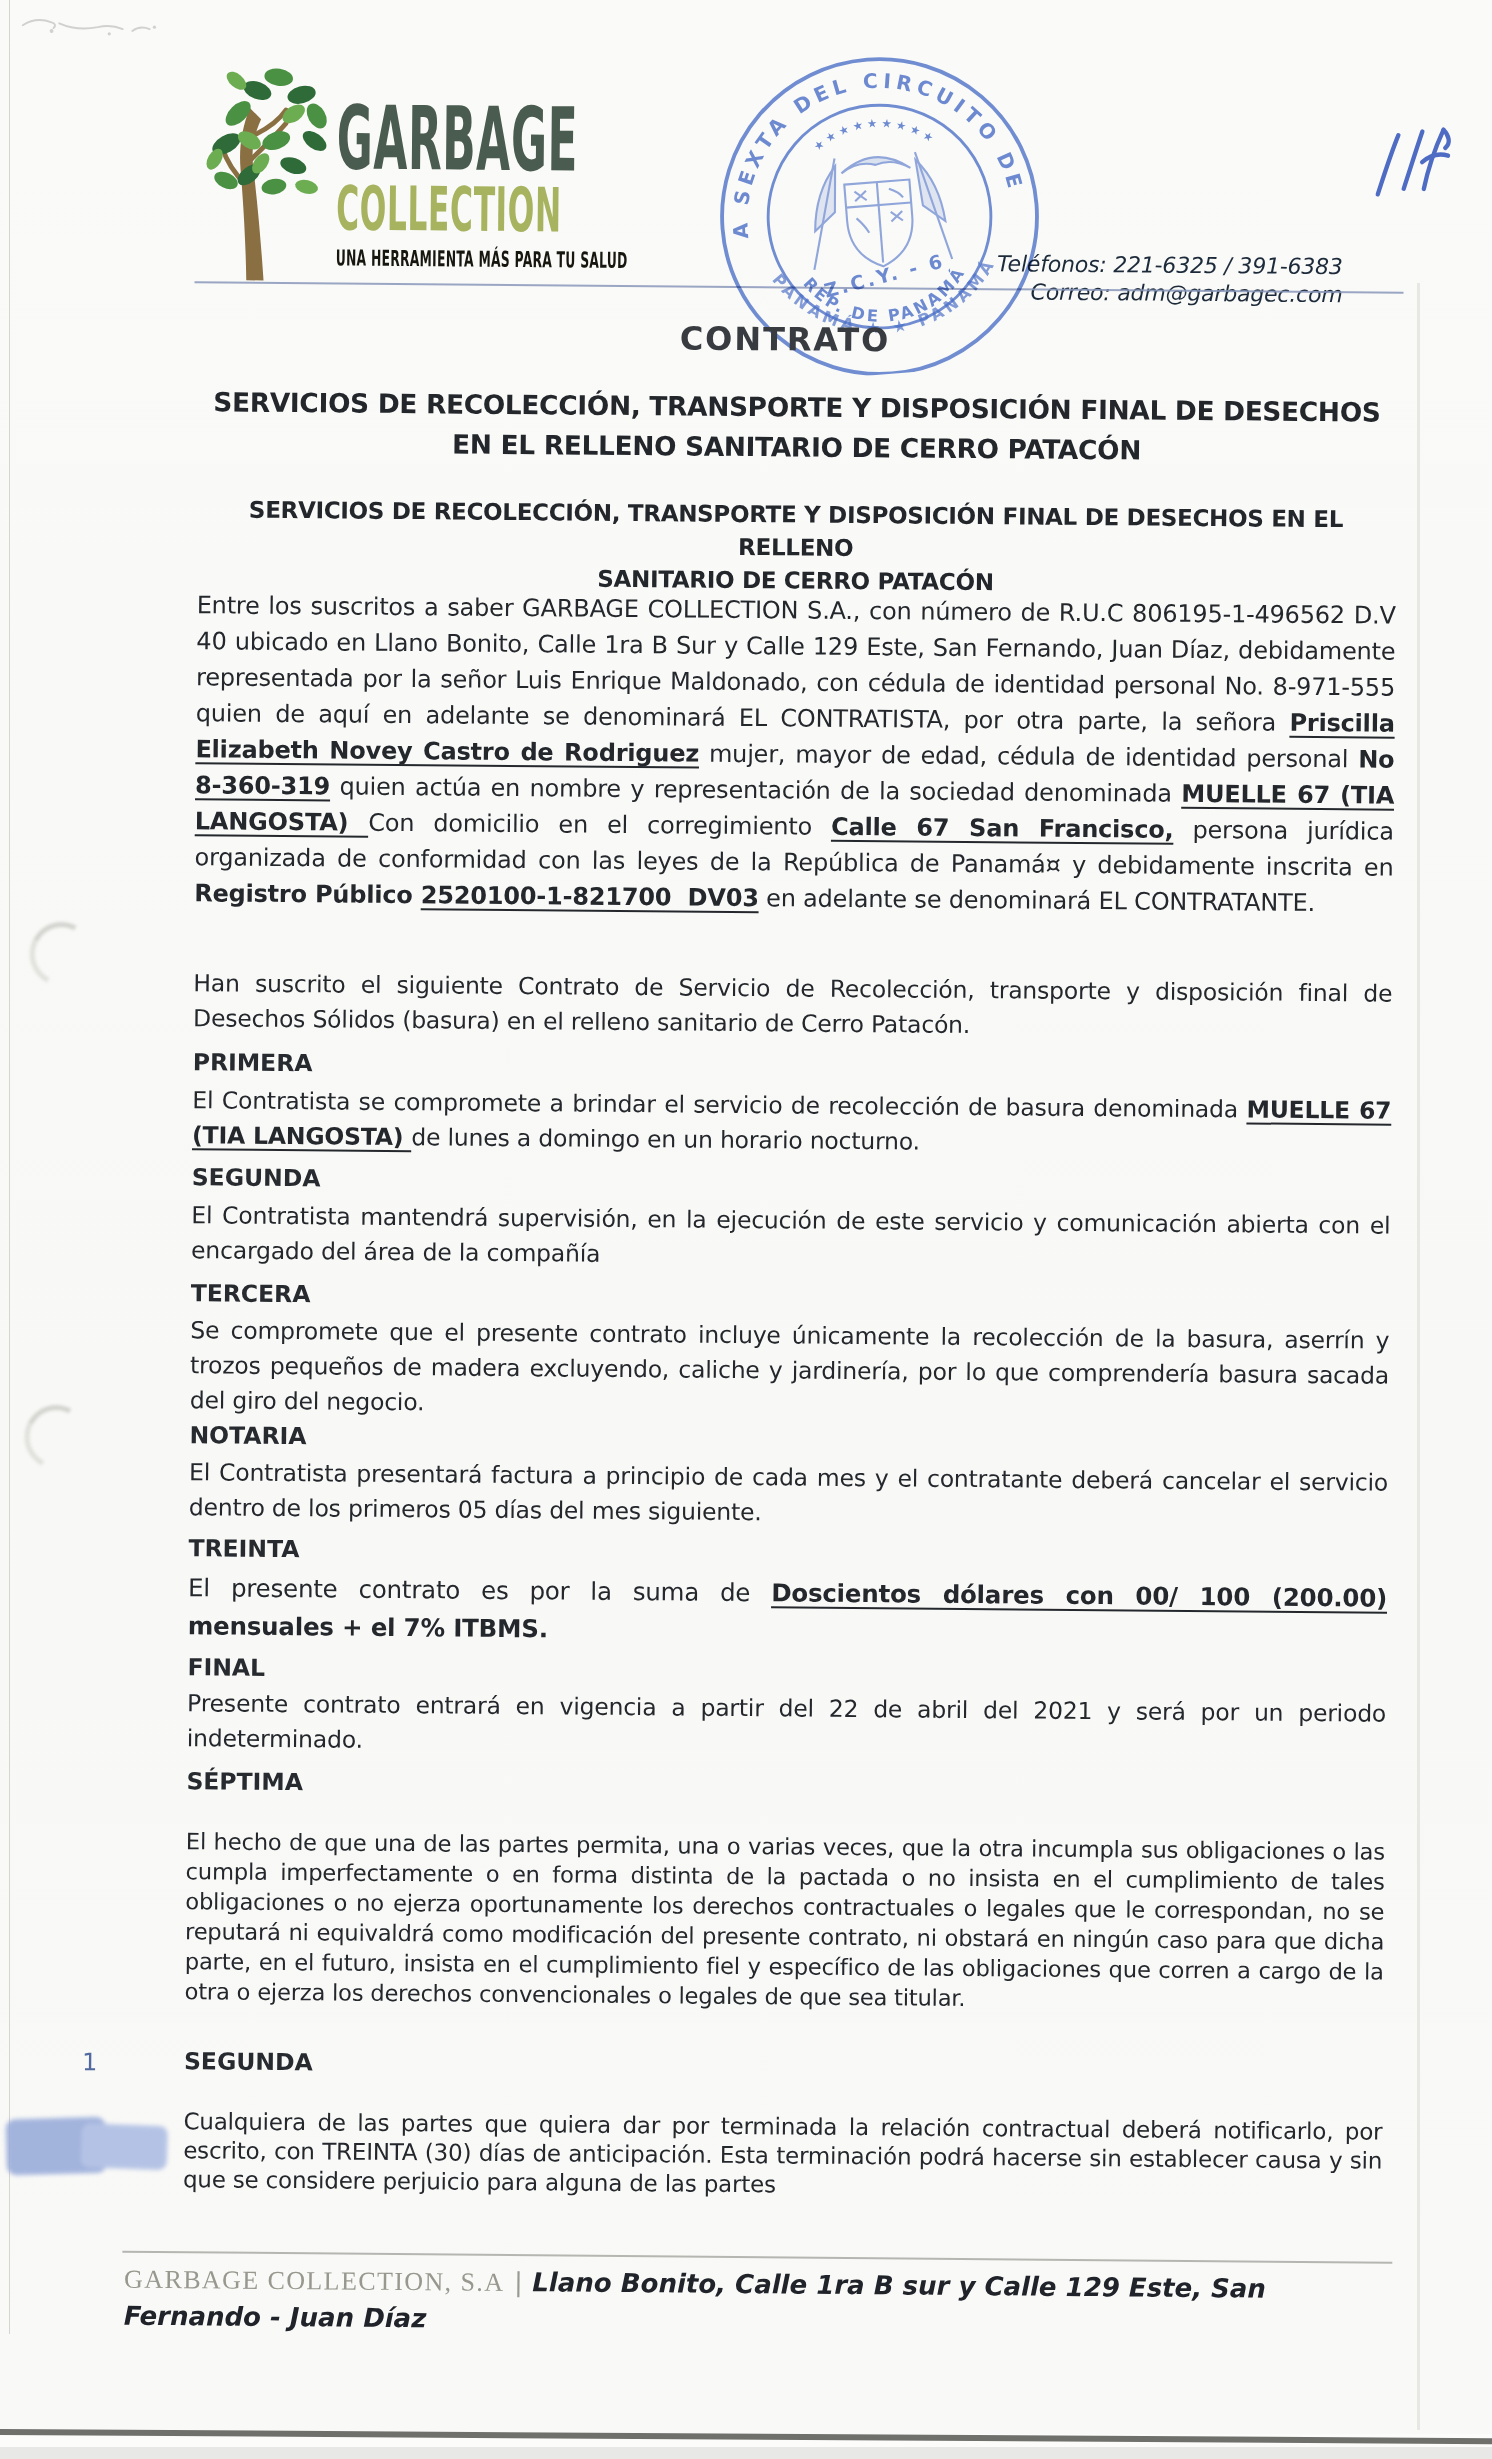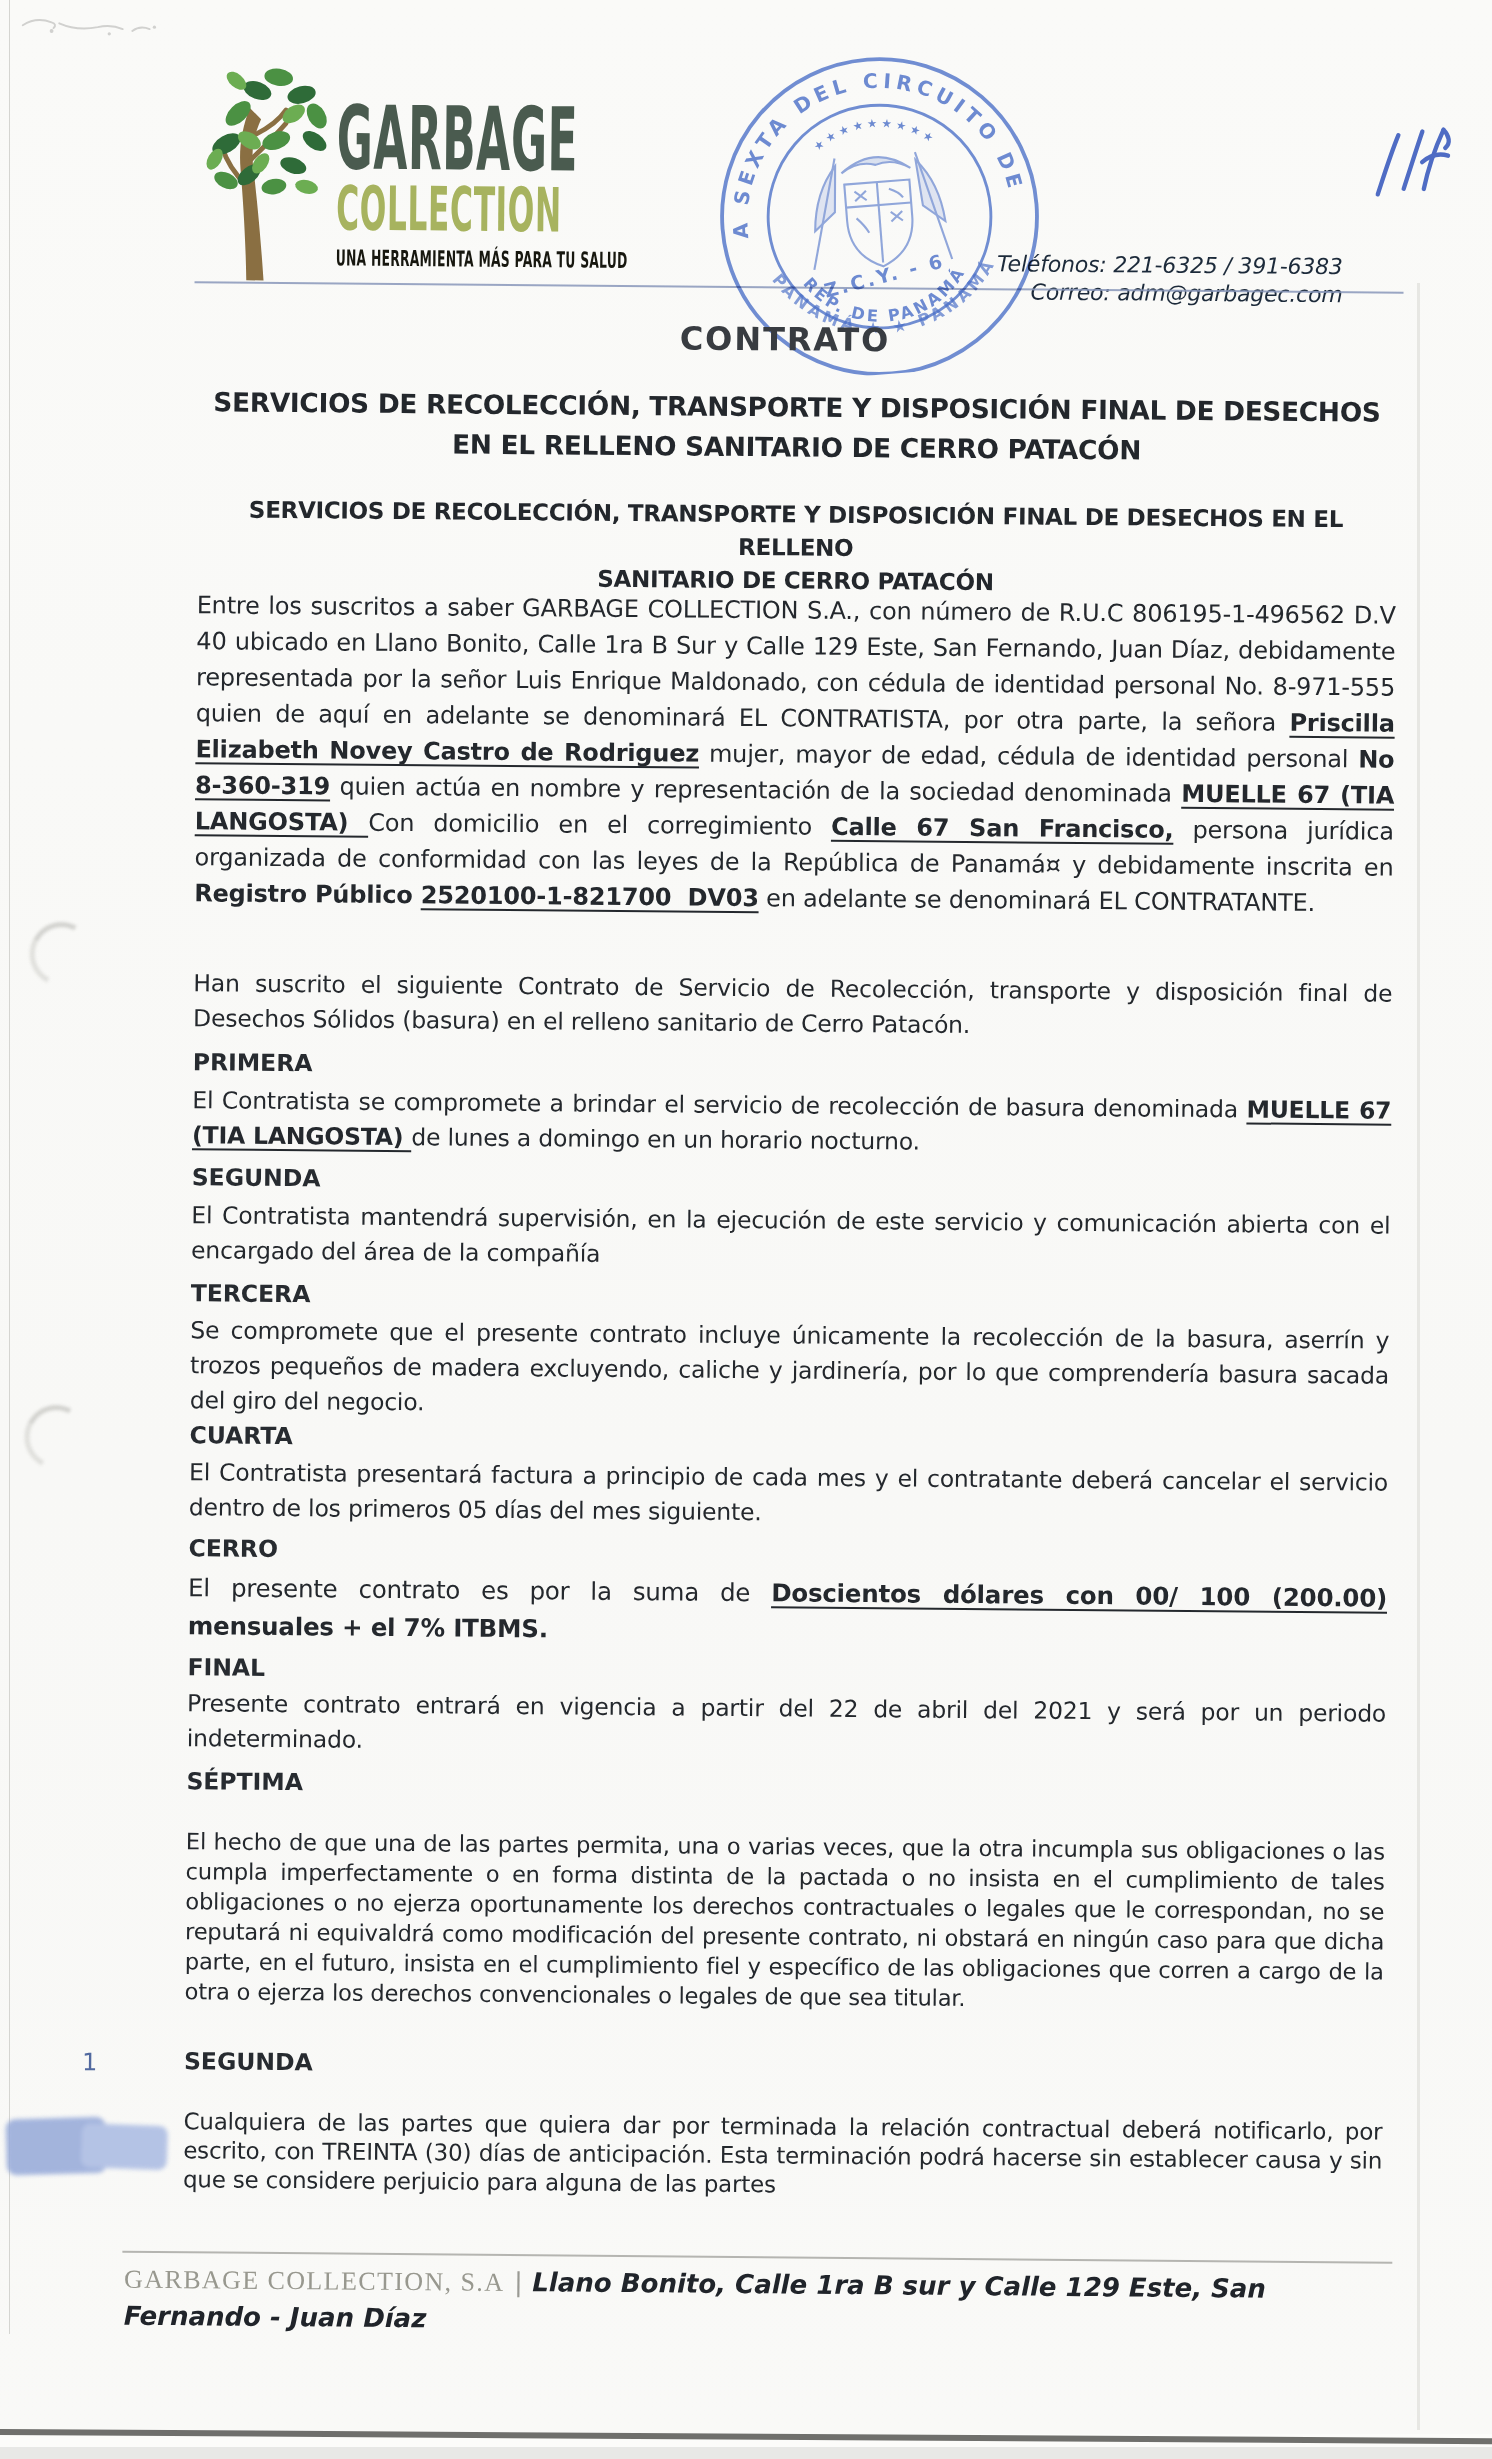--- a/index.html
+++ b/index.html
@@ -196,24 +196,24 @@
 
     <h3 class="chead" style="top:1047px">PRIMERA</h3>
     <p class="body cbody" style="top:1082px"><span>El Contratista se compromete a brindar el servicio de recolección de basura denominada </span><span class="bu">MUELLE 67 (TIA LANGOSTA) </span><span>de lunes a domingo en un horario nocturno.</span></p>
 
     <h3 class="chead" style="top:1162px">SEGUNDA</h3>
     <p class="body cbody" style="top:1197px">El Contratista mantendrá supervisión, en la ejecución de este servicio y comunicación abierta con el encargado del área de la compañía</p>
 
     <h3 class="chead" style="top:1278px">TERCERA</h3>
     <p class="body cbody" style="top:1312px">Se compromete que el presente contrato incluye únicamente la recolección de la basura, aserrín y trozos pequeños de madera excluyendo, caliche y jardinería, por lo que comprendería basura sacada del giro del negocio.</p>
 
-    <h3 class="chead" style="top:1420px">CUARTA</h3>
+    <h3 class="chead" style="top:1420px">NOTARIA</h3>
     <p class="body cbody" style="top:1454px">El Contratista presentará factura a principio de cada mes y el contratante deberá cancelar el servicio dentro de los primeros 05 días del mes siguiente.</p>
 
-    <h3 class="chead" style="top:1533px">CERRO</h3>
+    <h3 class="chead" style="top:1533px">TREINTA</h3>
     <p class="body quinta-b" style="top:1568px"><span class="jl"><span>El presente contrato es por la suma de </span><span class="bu">Doscientos dólares con 00/ 100 (200.00)</span></span><span class="b">mensuales + el 7% ITBMS.</span></p>
 
     <h3 class="chead" style="top:1652px">FINAL</h3>
     <p class="body cbody" style="top:1685px">Presente contrato entrará en vigencia a partir del 22 de abril del 2021 y será por un periodo indeterminado.</p>
 
     <h3 class="chead" style="top:1766px">SÉPTIMA</h3>
     <p class="body septima-b" style="top:1825px">El hecho de que una de las partes permita, una o varias veces, que la otra incumpla sus obligaciones o las cumpla imperfectamente o en forma distinta de la pactada o no insista en el cumplimiento de tales obligaciones o no ejerza oportunamente los derechos contractuales o legales que le correspondan, no se reputará ni equivaldrá como modificación del presente contrato, ni obstará en ningún caso para que dicha parte, en el futuro, insista en el cumplimiento fiel y específico de las obligaciones que corren a cargo de la otra o ejerza los derechos convencionales o legales de que sea titular.</p>
 
     <h3 class="chead" style="top:2046px">SEGUNDA</h3>
     <p class="body octava-b" style="top:2106px">Cualquiera de las partes que quiera dar por terminada la relación contractual deberá notificarlo, por escrito, con TREINTA (30) días de anticipación. Esta terminación podrá hacerse sin establecer causa y sin que se considere perjuicio para alguna de las partes</p>

